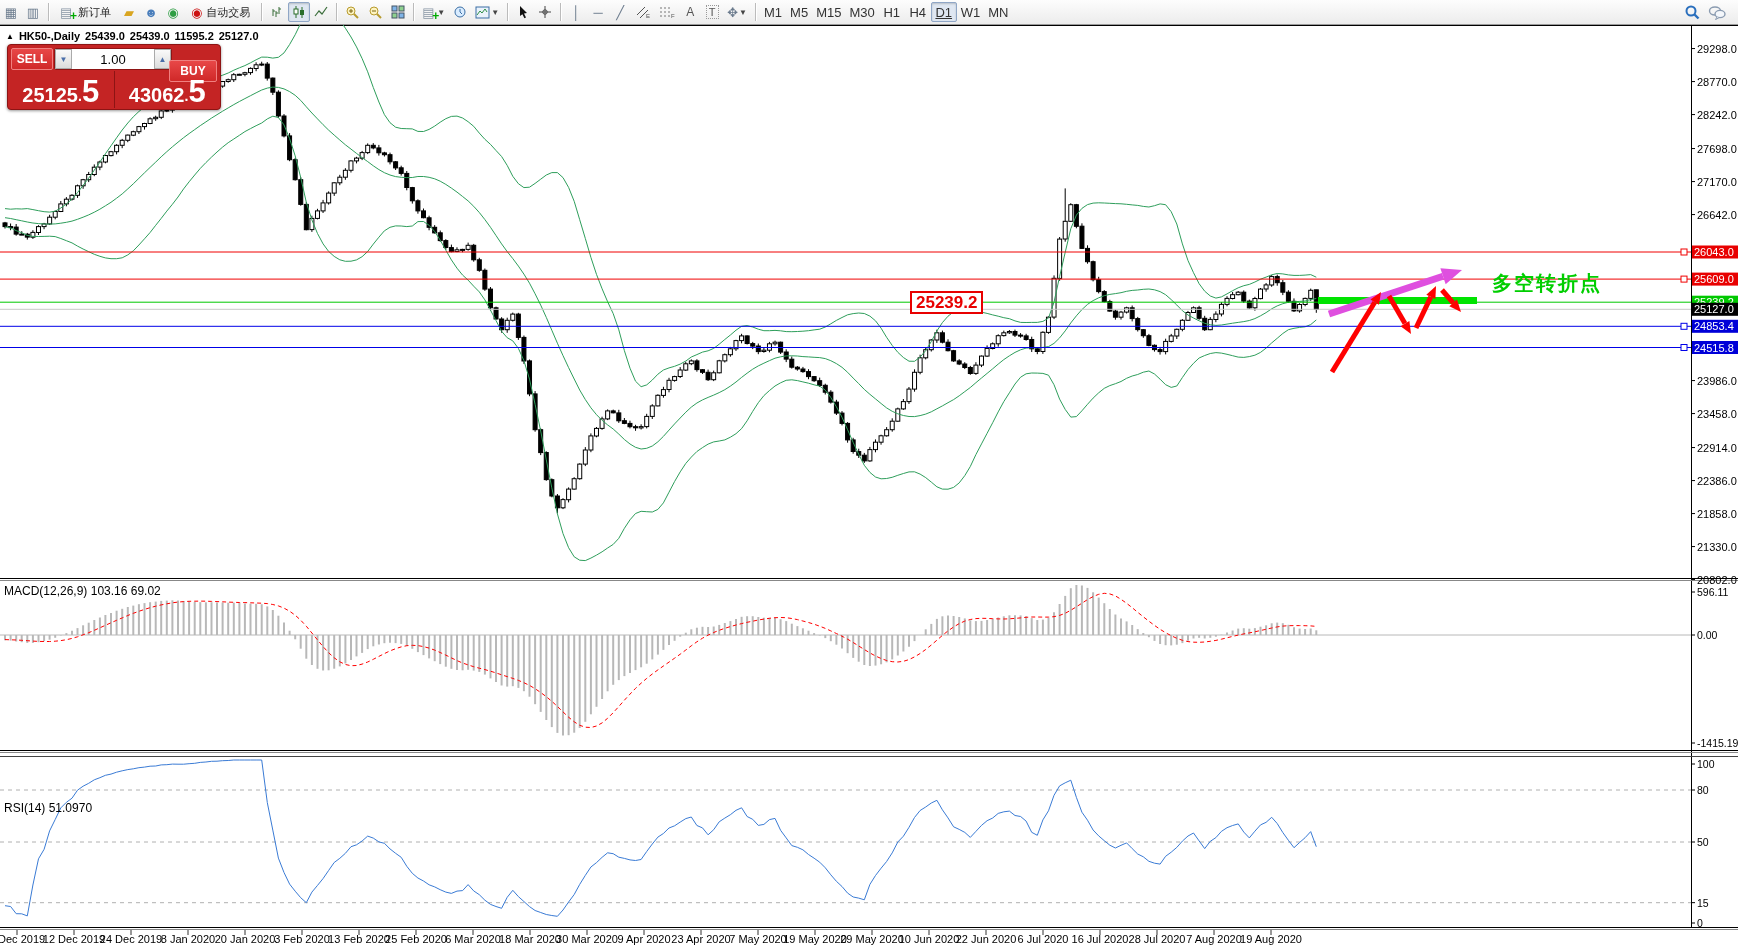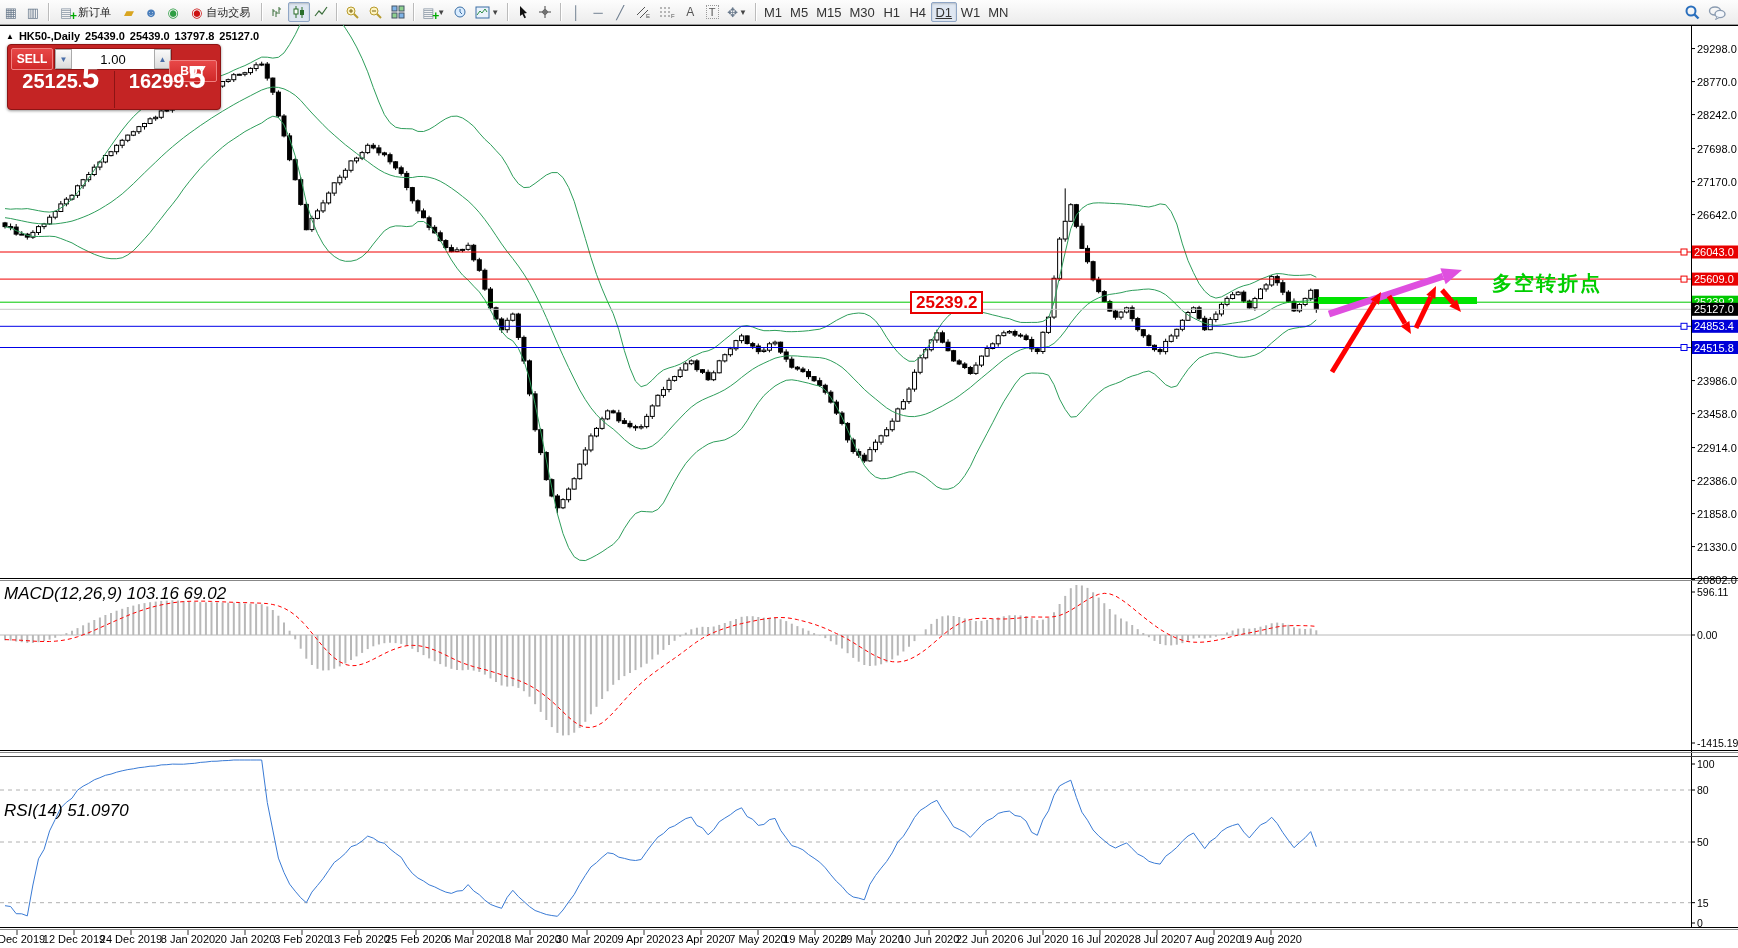--- a/index.html
+++ b/index.html
@@ -35,27 +35,27 @@
     color:#fff;font-weight:bold;font-size:12px;display:flex;align-items:center;justify-content:center;}
   #tp-sell{position:absolute;left:3px;width:40px;top:0;}
   #tp-buy{position:absolute;right:3px;width:46px;top:12px;margin-left:11px;}
   #tp-vol{position:absolute;left:46px;top:0;width:116px;height:20px;background:#fff;border:1px solid #8d1414;
     border-radius:2px;display:flex;align-items:center;}
   .step{width:15px;height:18px;background:linear-gradient(#fafafa,#dcdcdc);border:1px solid #aaa;
     display:flex;align-items:center;justify-content:center;font-size:8px;color:#4a6ea9;}
   #tp-vol input{flex:1;border:0;outline:0;text-align:center;font-size:13px;width:60px;padding:0 4px;
     font-family:"Liberation Sans",sans-serif;}
   #tp-prices{position:absolute;left:0;top:26px;width:100%;height:37px;display:flex;}
-  .tp-price{flex:1;color:#fff;display:flex;align-items:flex-end;justify-content:center;padding-bottom:17px;}
+  .tp-price{flex:1;color:#fff;display:flex;align-items:flex-end;justify-content:center;padding-bottom:3px;}
   .tp-price:first-child{border-right:1px solid #8d1414;}
   .pmain{font-size:20px;font-weight:bold;line-height:20px;}
   .pdot{font-size:14px;font-weight:bold;line-height:18px;}
   .pbig{font-size:31px;font-weight:bold;line-height:26px;}
   
-  .pane-label{position:absolute;z-index:4;font-size:17px;color:#000;font-style:italic;}
+  .pane-label{position:absolute;z-index:4;font-size:12px;color:#000;}
   #price-flag{position:absolute;left:910px;top:291px;z-index:6;border:2px solid #e80000;background:#fff;
     color:#e80000;font-size:17px;font-weight:bold;padding:0 4px;line-height:19px;}
   #cn-note{position:absolute;left:1492px;top:270px;z-index:6;font-size:20px;font-weight:bold;color:#00ce00;
     letter-spacing:2px;white-space:nowrap;}
   svg{position:absolute;left:0;top:0;z-index:1;}
   svg text{font-family:"Liberation Sans","DejaVu Sans",sans-serif;}
 </style>
 </head>
 <body>
 <div id="stage">
@@ -220,42 +220,42 @@
           <path d="M9 12l-1.5 2.6 3.4-1.8" fill="#f4f7fb" stroke="#8a9bb0"></path>
         </svg>
       </span>
 </div>
 
 <div id="chart-header">
   <span class="tri">▲</span>
   <span>HK50-,Daily</span>
   <span>25439.0</span>
   <span>25439.0</span>
-  <span>13797.8</span>
+  <span>11595.2</span>
   <span>25127.0</span>
 </div>
 
 <div id="trade-panel">
   <div id="tp-top">
     <div id="tp-sell" class="tp-btn">SELL</div>
     <div id="tp-vol">
       <span class="step">▼</span>
       <input id="tp-vol-input" value="1.00" style="">
       <span class="step">▲</span>
     </div>
     <div id="tp-buy" class="tp-btn">BUY</div>
   </div>
   <div id="tp-prices">
     <div class="tp-price">
       <span class="pmain">25125</span>
       <span class="pdot">.</span>
       <span class="pbig">5</span>
     </div>
     <div class="tp-price">
-      <span class="pmain">16299</span>
+      <span class="pmain">43062</span>
       <span class="pdot">.</span>
       <span class="pbig">5</span>
     </div>
   </div>
 </div>
 
 <div id="price-flag">25239.2</div>
 <div id="cn-note">多空转折点</div>
 <div class="pane-label" style="left:4px;top:584px;">
   <span>MACD(12,26,9)</span>

